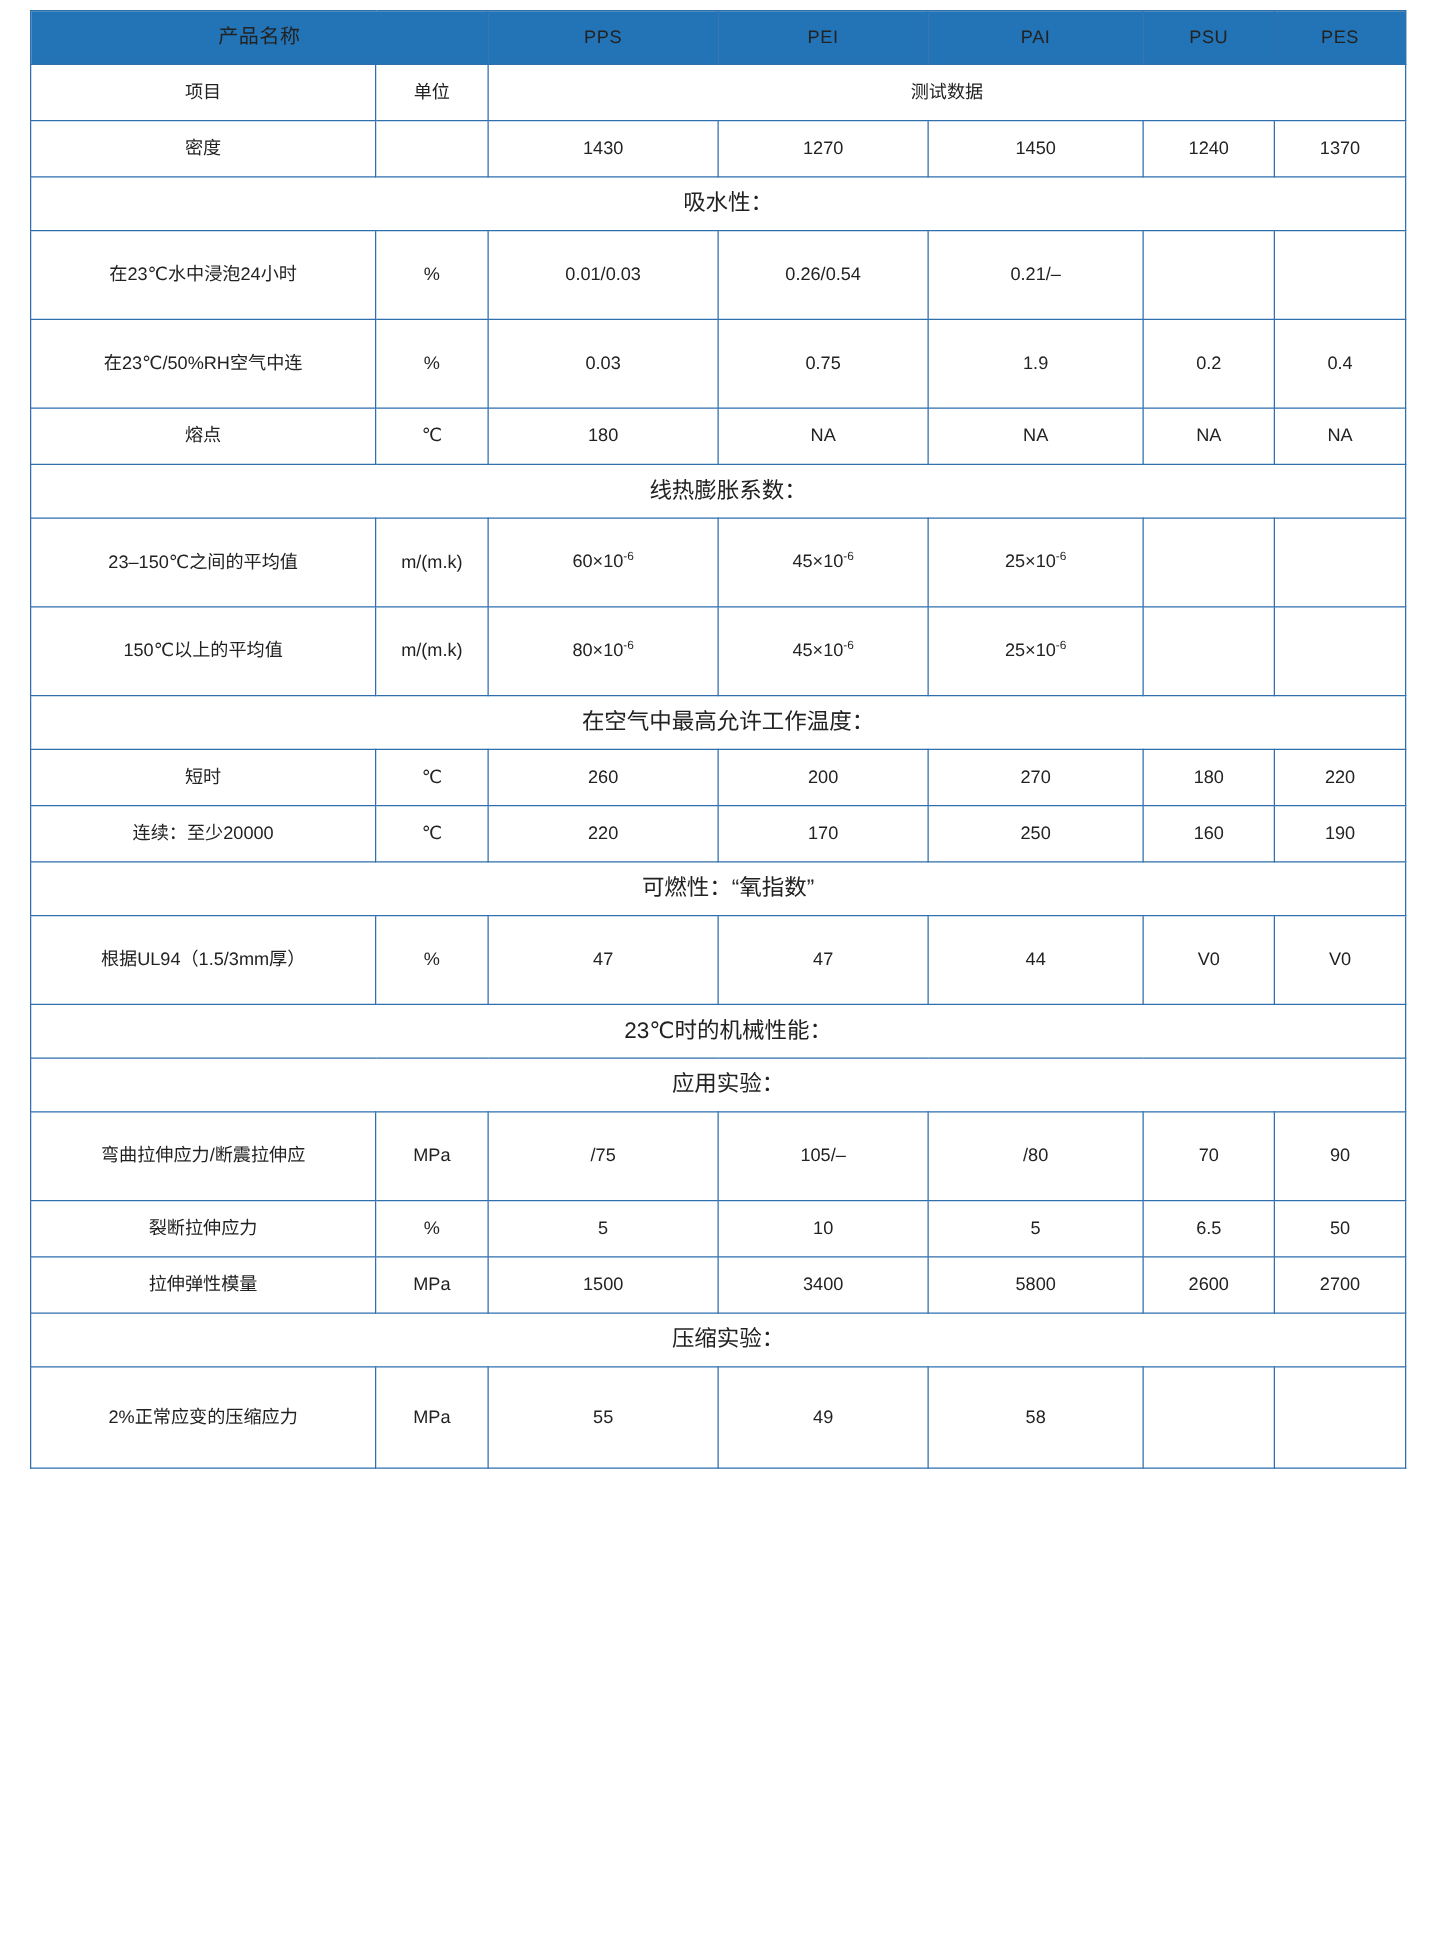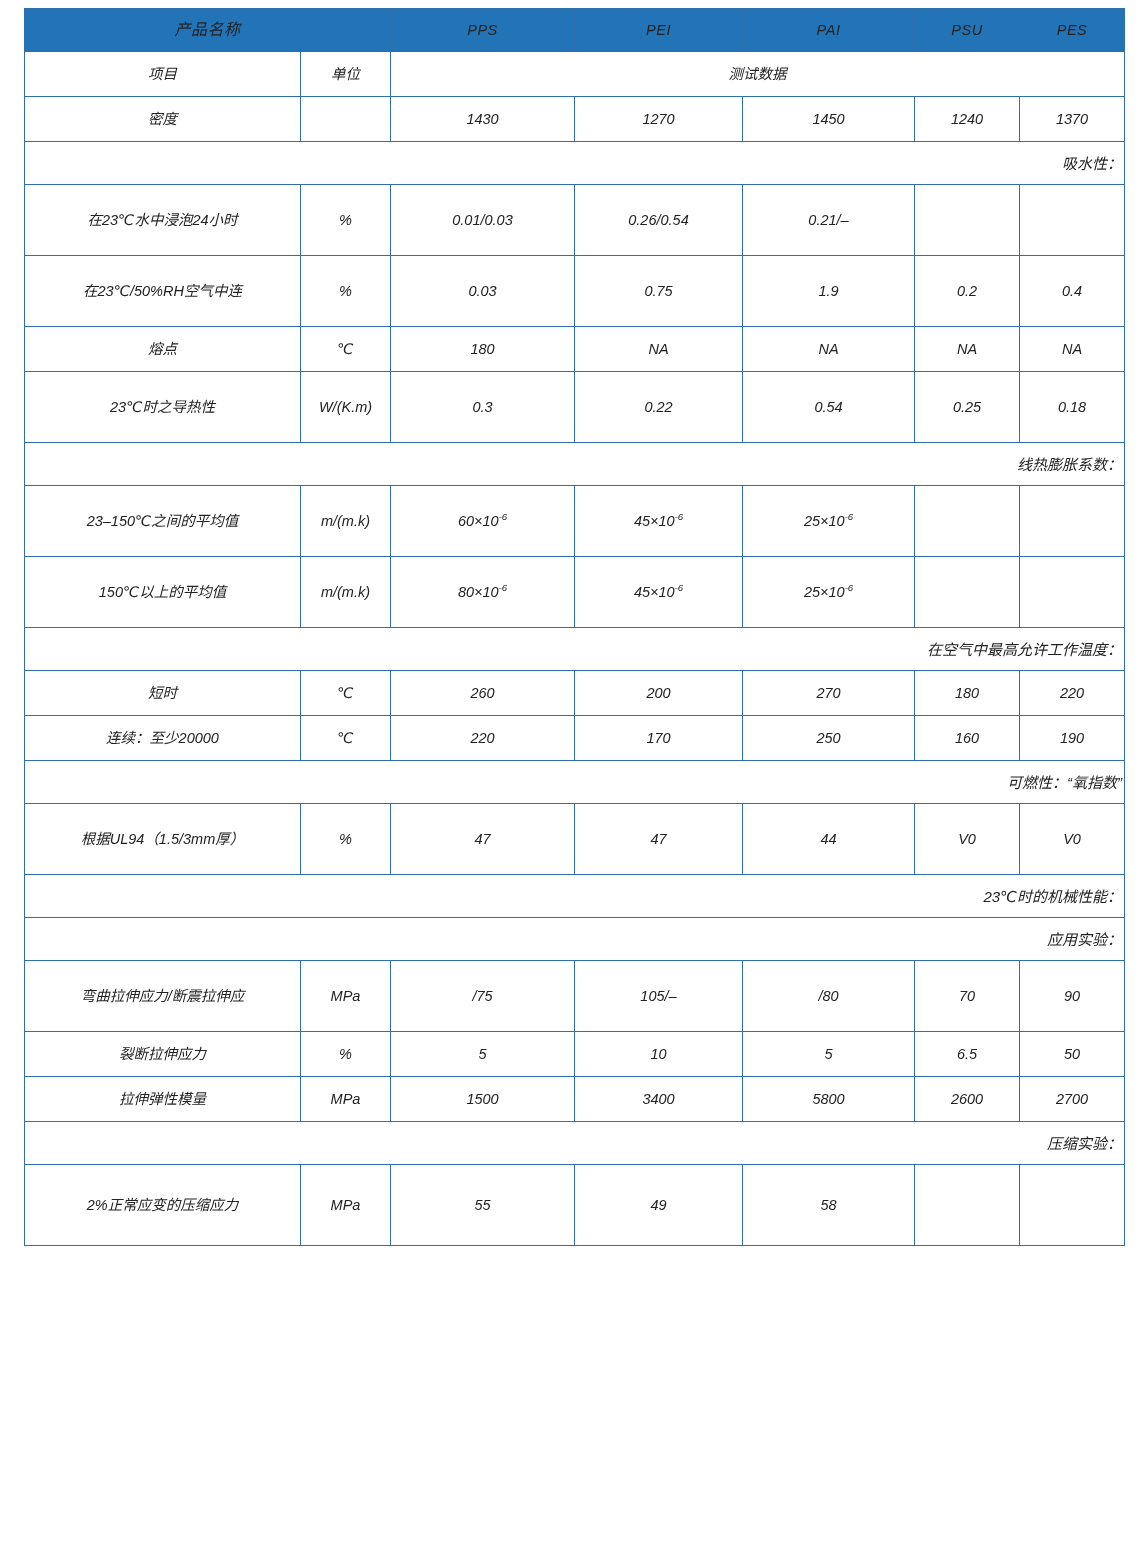--- a/index.html
+++ b/index.html
@@ -12,21 +12,20 @@
     height: 1553px;
     font-family: "Liberation Sans", "DejaVu Sans", sans-serif;
     color: #222222;
     overflow: hidden;
   }
   .sheet {
     width: 1148px;
     height: 1553px;
     box-sizing: border-box;
     padding: 8px 24px 0 24px;
-    font-style: italic;
   }
   table.spec {
     border-collapse: collapse;
     table-layout: fixed;
     width: 1100px;
     border: 1px solid #2f6fad;
   }
   table.spec col.c-item   { width: 276px; }
   table.spec col.c-unit   { width: 90px; }
   table.spec col.c-val    { width: 184px; }
@@ -53,23 +52,23 @@
     letter-spacing: 0.5px;
   }
   thead th.head-item {
     font-size: 16px;
   }
   tr.r-std td { height: 36px; }
   tr.r-tall td { height: 62px; }
   tr.r-xtall td { height: 72px; }
   tr.r-section td {
     height: 34px;
-    text-align: right;
+    text-align: center;
     padding-left: 18px;
-    font-size: 15px;
+    font-size: 18px;
   }
   td.sup-cell { font-size: 14.5px; }
   sup { font-size: 9.5px; vertical-align: super; }
   td.item { font-size: 14.5px; }
   td.empty { }
 </style>
 </head>
 <body>
 
 <div class="sheet">
@@ -133,29 +132,20 @@
         </tr>
         <tr class="r-std">
           <td class="item">熔点</td>
           <td>℃</td>
           <td>180</td>
           <td>NA</td>
           <td>NA</td>
           <td>NA</td>
           <td>NA</td>
         </tr>
-        <tr class="r-tall">
-          <td class="item">23℃时之导热性</td>
-          <td>W/(K.m)</td>
-          <td>0.3</td>
-          <td>0.22</td>
-          <td>0.54</td>
-          <td>0.25</td>
-          <td>0.18</td>
-        </tr>
         <tr class="r-section">
           <td colspan="7">线热膨胀系数：</td>
         </tr>
         <tr class="r-tall">
           <td class="item">23–150℃之间的平均值</td>
           <td>m/(m.k)</td>
           <td class="sup-cell">60×10<sup>-6</sup></td>
           <td class="sup-cell">45×10<sup>-6</sup></td>
           <td class="sup-cell">25×10<sup>-6</sup></td>
           <td class="empty"></td>

